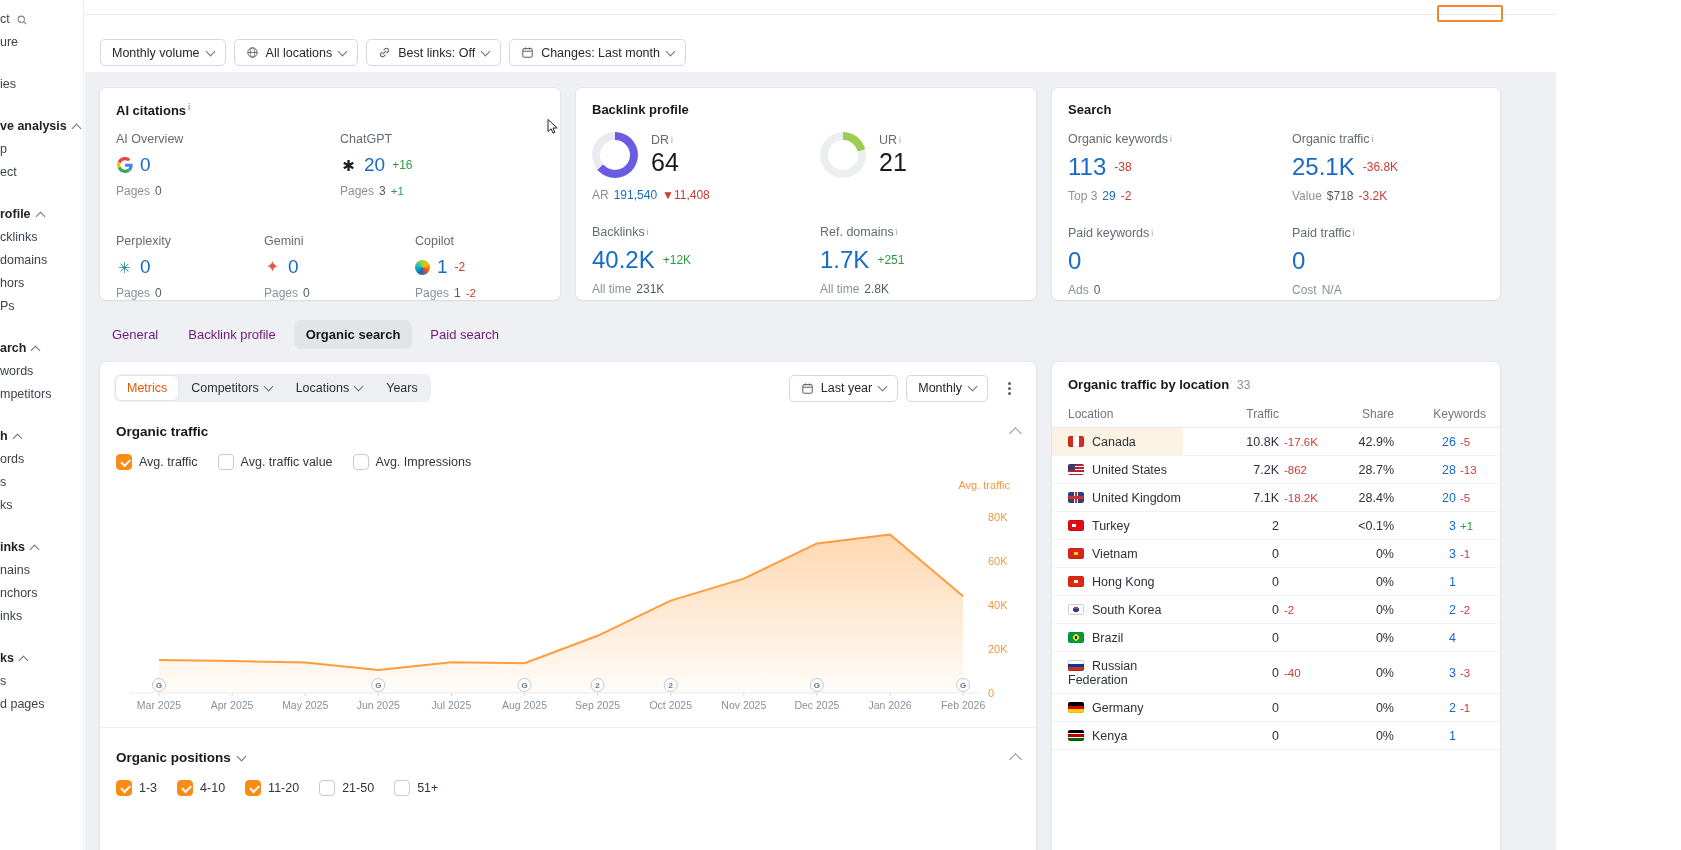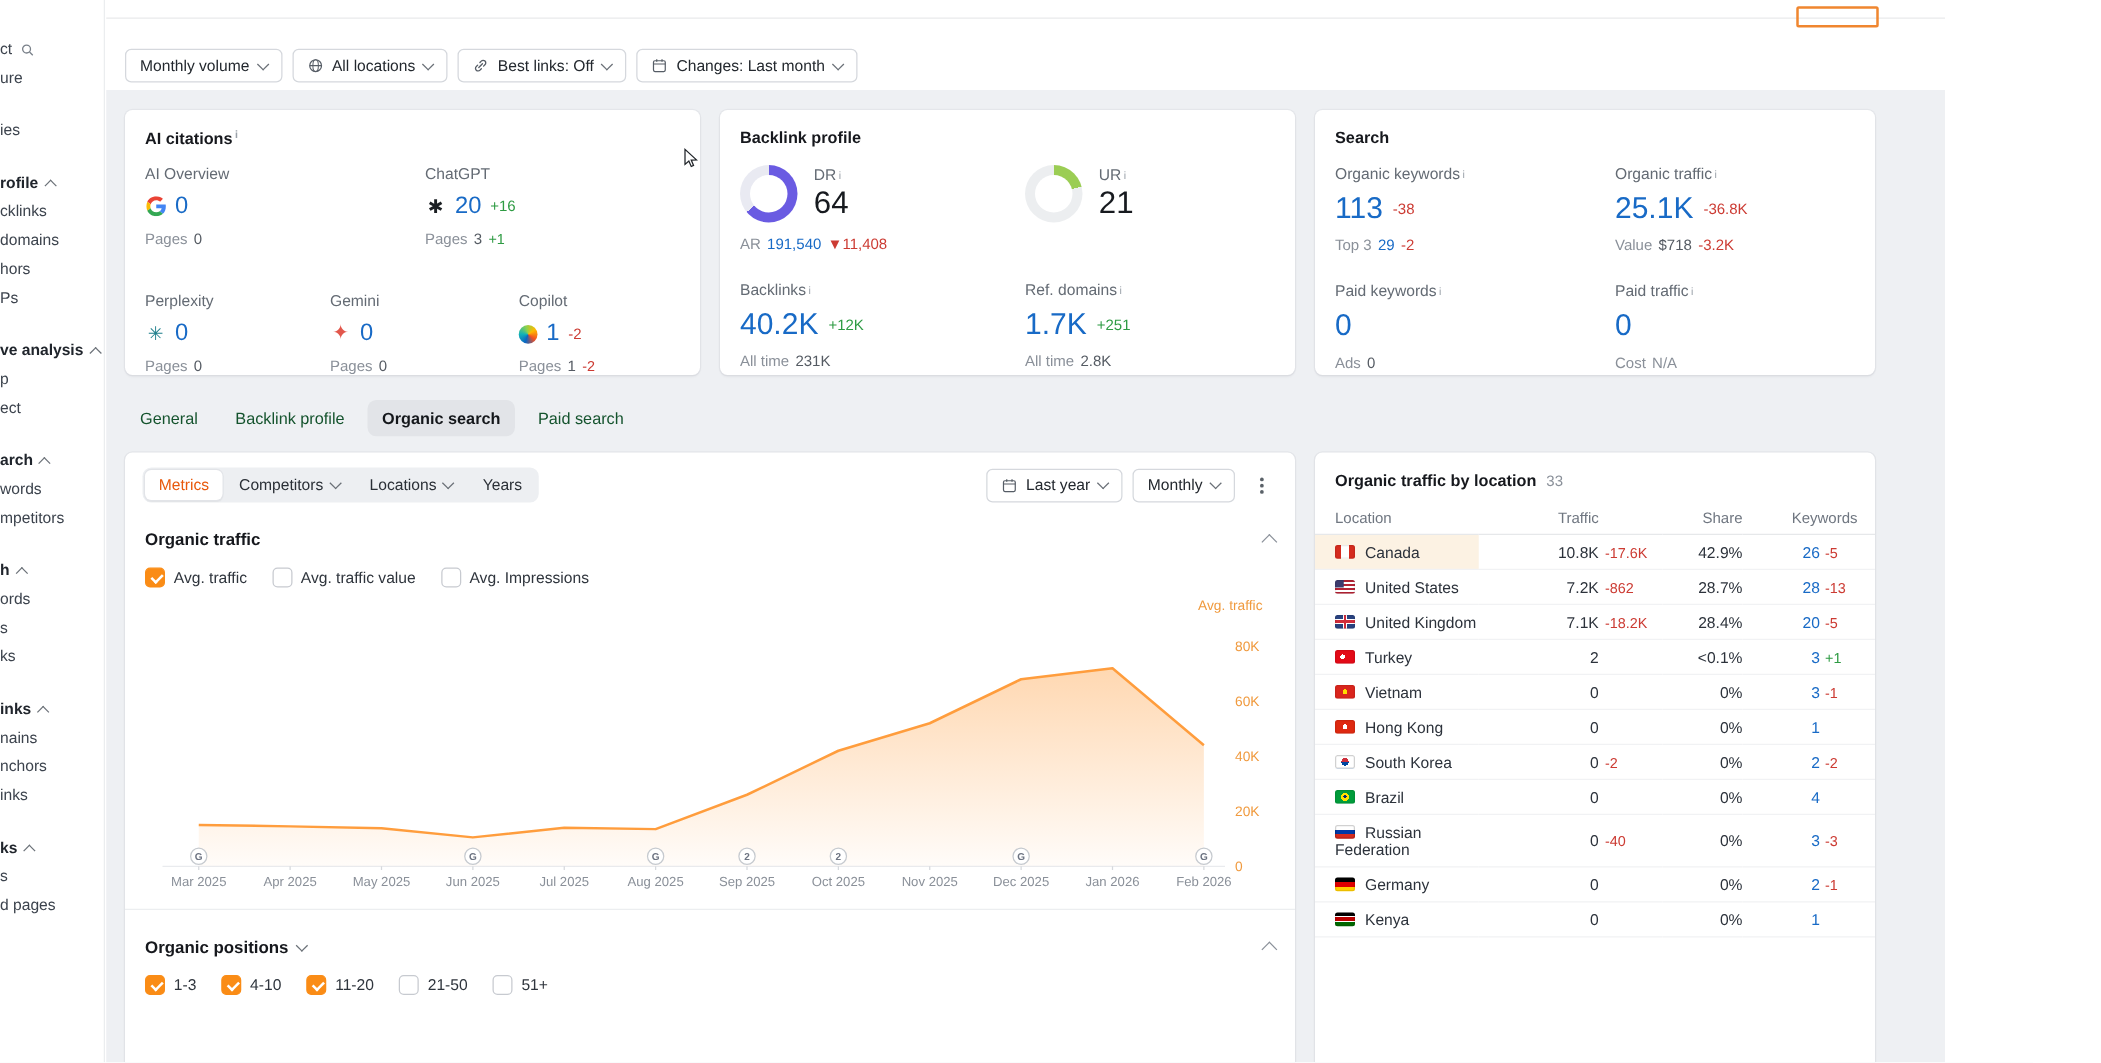--- a/index.html
+++ b/index.html
@@ -2,21 +2,21 @@
 <html style="--blue: #186ac6; --red: #cc3b33; --green: #2e9b43; --orange: #fa8c16; --chart-line: #ff9d3d; --dr-color: #6a5be2; --ur-color: #9bcd54; --bg: #eef0f3;"><head>
 <meta charset="utf-8">
 <style>
   html,body{margin:0;padding:0;background:#fff;font-family:"Liberation Sans",sans-serif;}
   .app{position:relative;width:1681px;height:850px;overflow:hidden;background:#fff;color:#23282e;}
   svg text{font-family:"Liberation Sans",sans-serif;}
   button{font-family:inherit;}
 
   
   .sidebar{position:absolute;left:0;top:0;width:84px;height:850px;background:#fff;border-right:1px solid #ebedef;
-    padding-top:28px;box-sizing:border-box;font-size:12.5px;color:#3c434d;overflow:hidden;}
+    padding-top:8px;box-sizing:border-box;font-size:12.5px;color:#3c434d;overflow:hidden;}
   .sb-group{margin-bottom:19px;}
   .sb-item{height:23px;line-height:23px;white-space:nowrap;display:flex;align-items:center;gap:6px;cursor:pointer;}
   .sb-header{font-weight:700;color:#20252c;}
   .sb-icon svg{width:12px;height:12px;display:block;}
 
   
   .chev{display:inline-block;width:6px;height:6px;border-right:1.4px solid #6a7077;border-bottom:1.4px solid #6a7077;flex:none;}
   .chev-down{transform:rotate(45deg);margin-top:-3px;}
   .chev-up{transform:rotate(-135deg);margin-top:3px;}
   .chev.big{width:8px;height:8px;border-color:#8a9099;}
@@ -78,21 +78,21 @@
   .m-label{font-size:12.5px;color:#646b74;display:flex;align-items:center;}
   .big-num{font-size:25px;color:#171a1f;margin-top:1px;}
   .m-value-row{display:flex;align-items:center;gap:8px;margin-top:7px;}
   .m-value{font-size:24px;color:var(--blue,#186ac6);cursor:pointer;}
   .m-sub{font-size:12px;display:flex;gap:5px;margin-top:8px;align-items:center;}
   .ar-line{margin-top:10px;}
   .search-grid{display:grid;grid-template-columns:224px 1fr;margin-top:15px;row-gap:23px;}
 
   
   .tabs{position:absolute;left:15px;top:248px;display:flex;gap:6px;}
-  .tab{border:none;background:transparent;padding:7px 12px;font-size:13px;color:#14532d;border-radius:7px;cursor:pointer;}
+  .tab{border:none;background:transparent;padding:7px 12px;font-size:13px;color:#701a75;border-radius:7px;cursor:pointer;}
   .tab.active{background:#e2e4e8;color:#14171b;font-weight:600;}
 
   
   .card-main{position:absolute;left:15px;top:290px;width:936px;height:540px;overflow:hidden;}
   .metrics-toolbar{display:flex;align-items:center;padding:12px 14px 0 14px;}
   .seg-group{background:#edeff2;border-radius:7px;padding:2px;display:flex;gap:2px;}
   .seg{border:none;background:transparent;padding:5px 11px;font-size:12.5px;color:#2a2f36;border-radius:5px;
     display:flex;align-items:center;gap:6px;cursor:pointer;}
   .seg.active{background:#fff;color:#e8590c;box-shadow:0 0 0 1px #e2e4e8,0 1px 1px rgba(0,0,0,.05);}
   .toolbar-right{margin-left:auto;display:flex;align-items:center;gap:8px;padding-left:46px;}
@@ -181,46 +181,46 @@
           <span>ure</span>
         </div>
       </div>
       <div class="sb-group">
         <div class="sb-item">
           <span>ies</span>
         </div>
       </div>
       <div class="sb-group">
         <div class="sb-item sb-header">
+          <span>ve analysis</span>
+          <span class="chev chev-up"></span>
+        </div>
+        <div class="sb-item">
+          <span>p</span>
+        </div>
+        <div class="sb-item">
+          <span>ect</span>
+        </div>
+      </div>
+      <div class="sb-group">
+        <div class="sb-item sb-header">
           <span>rofile</span>
           <span class="chev chev-up"></span>
         </div>
         <div class="sb-item">
           <span>cklinks</span>
         </div>
         <div class="sb-item">
           <span>domains</span>
         </div>
         <div class="sb-item">
           <span>hors</span>
         </div>
         <div class="sb-item">
           <span>Ps</span>
-        </div>
-      </div>
-      <div class="sb-group">
-        <div class="sb-item sb-header">
-          <span>ve analysis</span>
-          <span class="chev chev-up"></span>
-        </div>
-        <div class="sb-item">
-          <span>p</span>
-        </div>
-        <div class="sb-item">
-          <span>ect</span>
         </div>
       </div>
       <div class="sb-group">
         <div class="sb-item sb-header">
           <span>arch</span>
           <span class="chev chev-up"></span>
         </div>
         <div class="sb-item">
           <span>words</span>
         </div>

